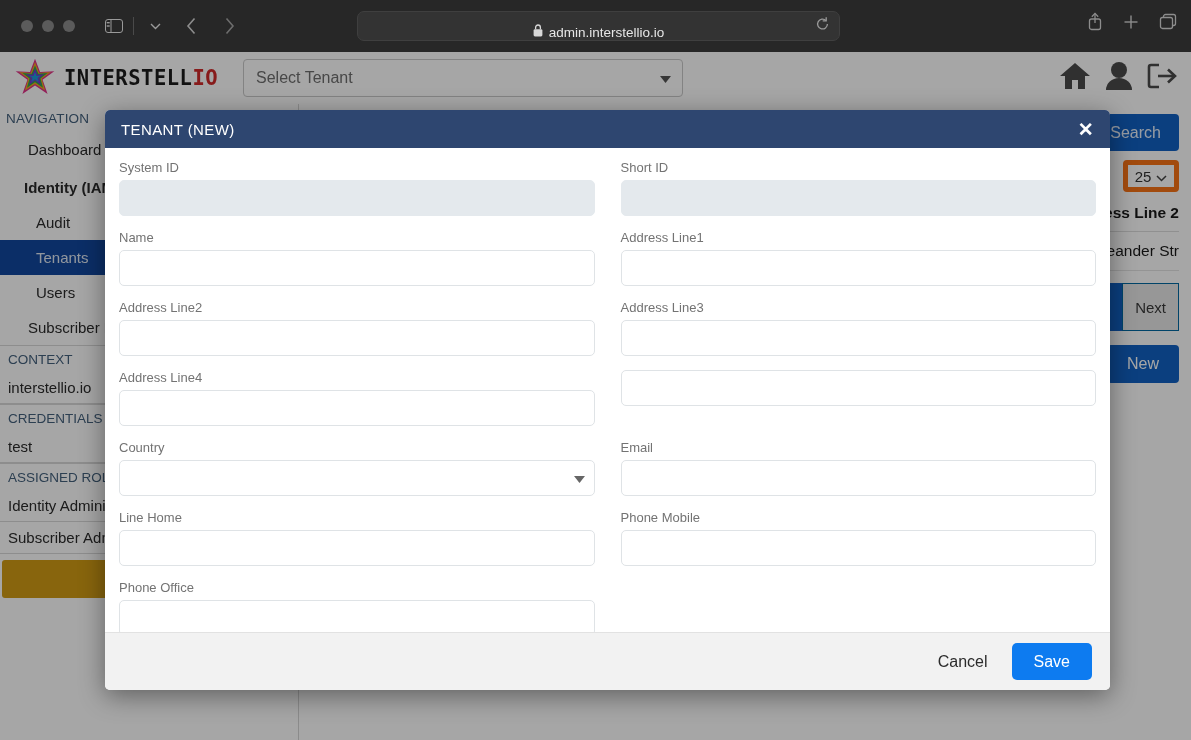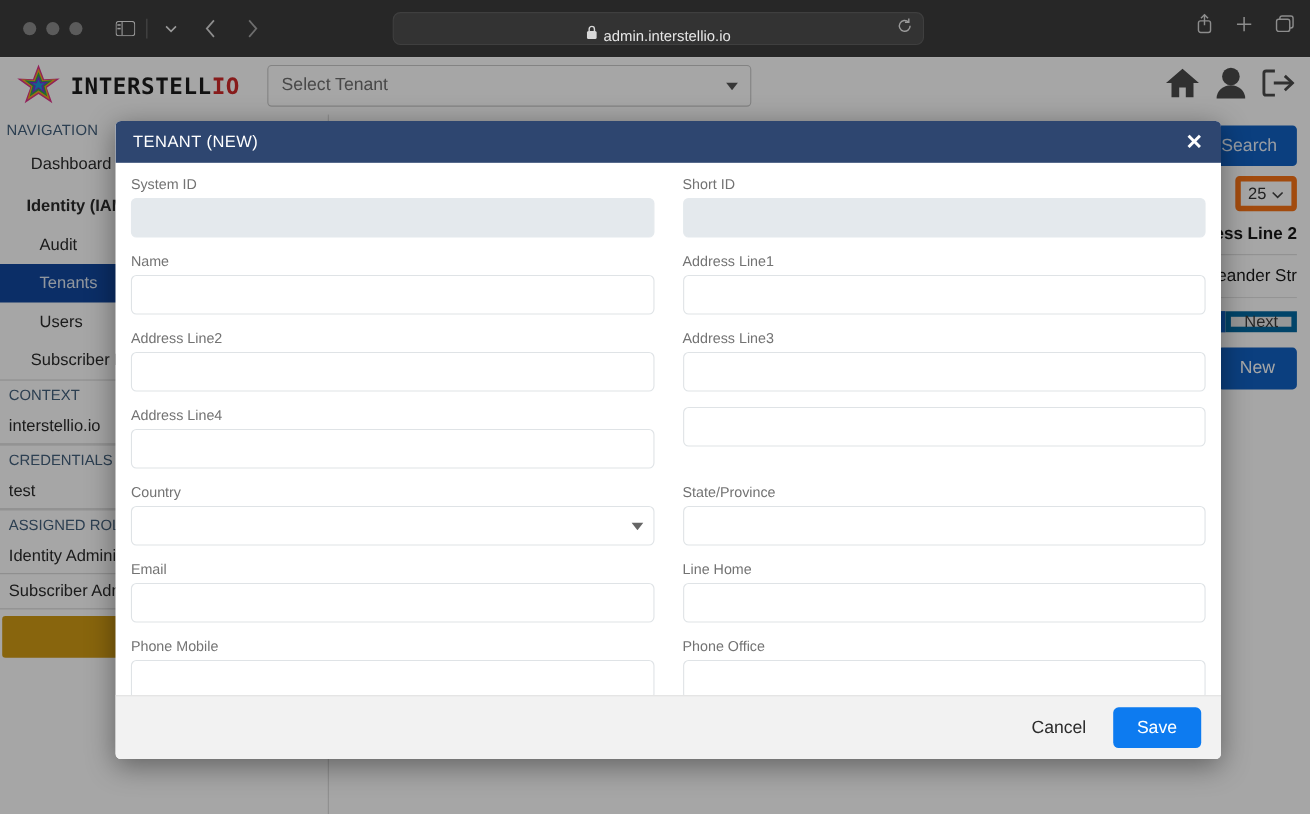--- a/index.html
+++ b/index.html
@@ -117,23 +117,23 @@
   .tbl-head {
     margin-top: 12px; font-weight: bold; font-size: 15.5px; color: #1a1a1a;
     text-align: right; border-bottom: 1px solid #dedede; padding-bottom: 9px;
   }
   .tbl-cell {
     font-size: 15.5px; color: #1a1a1a; text-align: right;
     padding: 10px 0; border-bottom: 1px solid #e4e4e4;
   }
   .pager { display: flex; justify-content: flex-end; margin-top: 12px; }
   .pg {
-    height: 19px; min-width: 34px; padding: 0 12px; display: flex;
+    height: 48px; min-width: 34px; padding: 0 12px; display: flex;
     align-items: center; justify-content: center; font-size: 15px;
-    background: #e9e9e9; color: #3a3a3a; border: 5px solid #0369a1;
+    background: #e9e9e9; color: #3a3a3a; border: 1px solid #0369a1;
   }
   .pg.cur { background: #1162c4; color: #fff; border-color: #1162c4; }
   .new-row { display: flex; justify-content: flex-end; margin-top: 14px; }
   .btn-new {
     background: #1162c4; color: #fff; border: none; border-radius: 4px;
     height: 38px; padding: 0 20px; font-size: 16px;
   }
 
   
   .overlay {
@@ -383,21 +383,20 @@
         <div class="field"><label class="field-label">Address Line2</label><input class="field-input" style=""></div>
         <div class="field"><label class="field-label">Address Line3</label><input class="field-input" style=""></div>
         <div class="field"><label class="field-label">Address Line4</label><input class="field-input" style=""></div>
         <div class="field"><input class="field-input" style=""></div>
         <div class="field">
           <label class="field-label">Country</label>
           <div class="select-wrap"><input class="field-input" readonly="" style=""><span class="tri"><svg width="11" height="7" viewBox="0 0 11 7">
                 <polygon points="0,0 11,0 5.5,7" fill="#666"></polygon>
               </svg></span></div>
         </div>
-        <div class="field"><label class="field-label">State/Province</label><input class="field-input" style=""></div>
         <div class="field"><label class="field-label">Email</label><input class="field-input" style=""></div>
         <div class="field"><label class="field-label">Line Home</label><input class="field-input" style=""></div>
         <div class="field"><label class="field-label">Phone Mobile</label><input class="field-input" style=""></div>
         <div class="field"><label class="field-label">Phone Office</label><input class="field-input" style=""></div>
       </div>
 
     <div class="modal-footer">
       <button class="btn-cancel">Cancel</button>
       <button class="btn-save">Save</button>
     </div>

